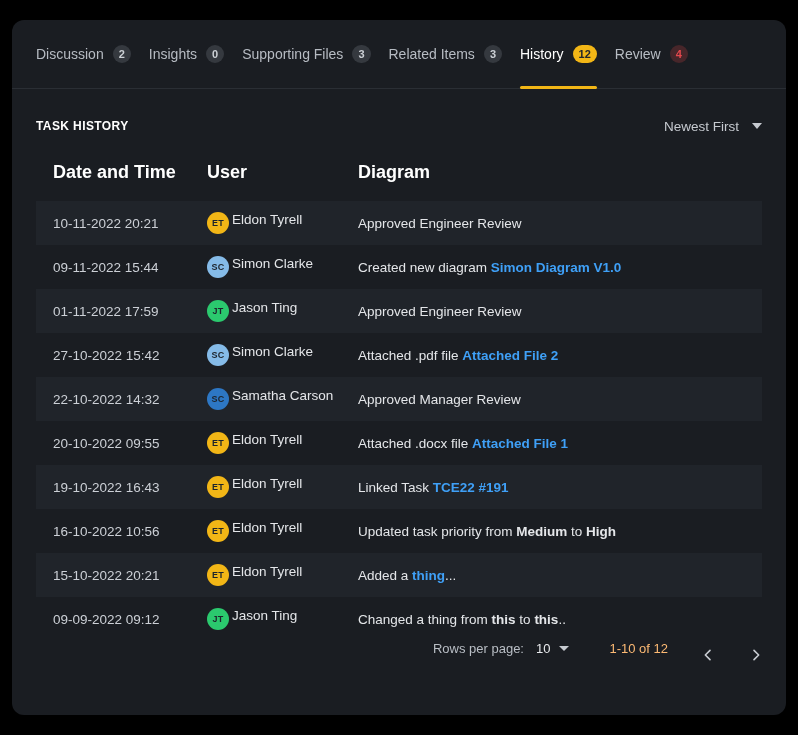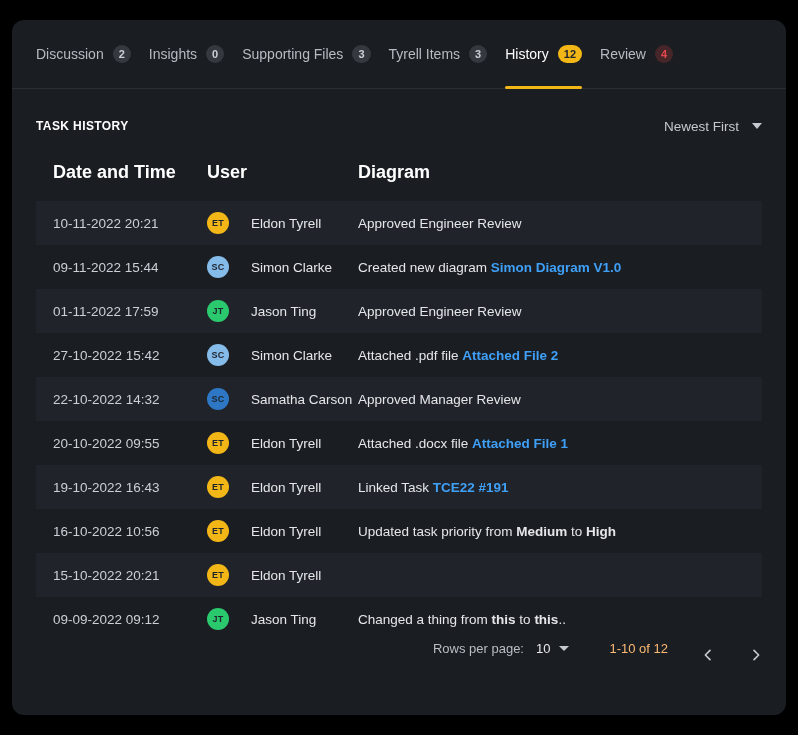--- a/index.html
+++ b/index.html
@@ -52,21 +52,21 @@
   
   .table{margin:0 24px;}
   .thead,.trow{
     display:grid;grid-template-columns:154px 151px 1fr;
     align-items:center;padding-left:17px;
   }
   .thead{height:58px;color:#ffffff;font-size:18px;font-weight:bold;}
   .trow{height:44px;font-size:13.5px;}
   .tbody .trow:nth-child(odd){background:var(--stripe);}
   .date-cell{color:#ccd0d6;}
-  .user-cell{display:flex;align-items:center;gap:22px;color:var(--text-primary);}
+  .user-cell{display:flex;align-items:flex-start;gap:3px;color:var(--text-primary);}
   .avatar{
     width:22px;height:22px;border-radius:50%;flex:0 0 22px;
     display:flex;align-items:center;justify-content:center;
     font-size:9px;font-weight:bold;color:#1d242c;letter-spacing:.2px;
   }
   .action-cell{color:var(--text-primary);}
   .action-cell .link{color:var(--link);font-weight:bold;cursor:pointer;}
   .action-cell .bold{font-weight:bold;}
   
   .pagination{
@@ -95,21 +95,21 @@
       </div>
       <div class="tab">
         <span>Insights</span>
         <span class="badge badge-default">0</span>
       </div>
       <div class="tab">
         <span>Supporting Files</span>
         <span class="badge badge-default">3</span>
       </div>
       <div class="tab">
-        <span>Tyrell Items</span>
+        <span>Related Items</span>
         <span class="badge badge-default">3</span>
       </div>
       <div class="tab active">
         <span>History</span>
         <span class="badge badge-active">12</span>
       </div>
       <div class="tab">
         <span>Review</span>
         <span class="badge badge-alert">4</span>
       </div>
@@ -193,20 +193,21 @@
             <div class="uname">Eldon Tyrell</div>
           </div>
           <div class="cell action-cell"><span>Updated task priority from </span><span class="bold">Medium</span><span> to </span><span class="bold">High</span></div>
         </div>
         <div class="trow">
           <div class="cell date-cell">15-10-2022 20:21</div>
           <div class="cell user-cell">
             <div class="avatar" style="background: rgb(242, 182, 22);">ET</div>
             <div class="uname">Eldon Tyrell</div>
           </div>
+          <div class="cell action-cell"><span>Added a </span><span class="link">thing</span><span>...</span></div>
         </div>
         <div class="trow">
           <div class="cell date-cell">09-09-2022 09:12</div>
           <div class="cell user-cell">
             <div class="avatar" style="background: rgb(43, 201, 110);">JT</div>
             <div class="uname">Jason Ting</div>
           </div>
           <div class="cell action-cell"><span>Changed a thing from </span><span class="bold">this</span><span> to </span><span class="bold">this</span><span>..</span></div>
         </div>
       </div>

